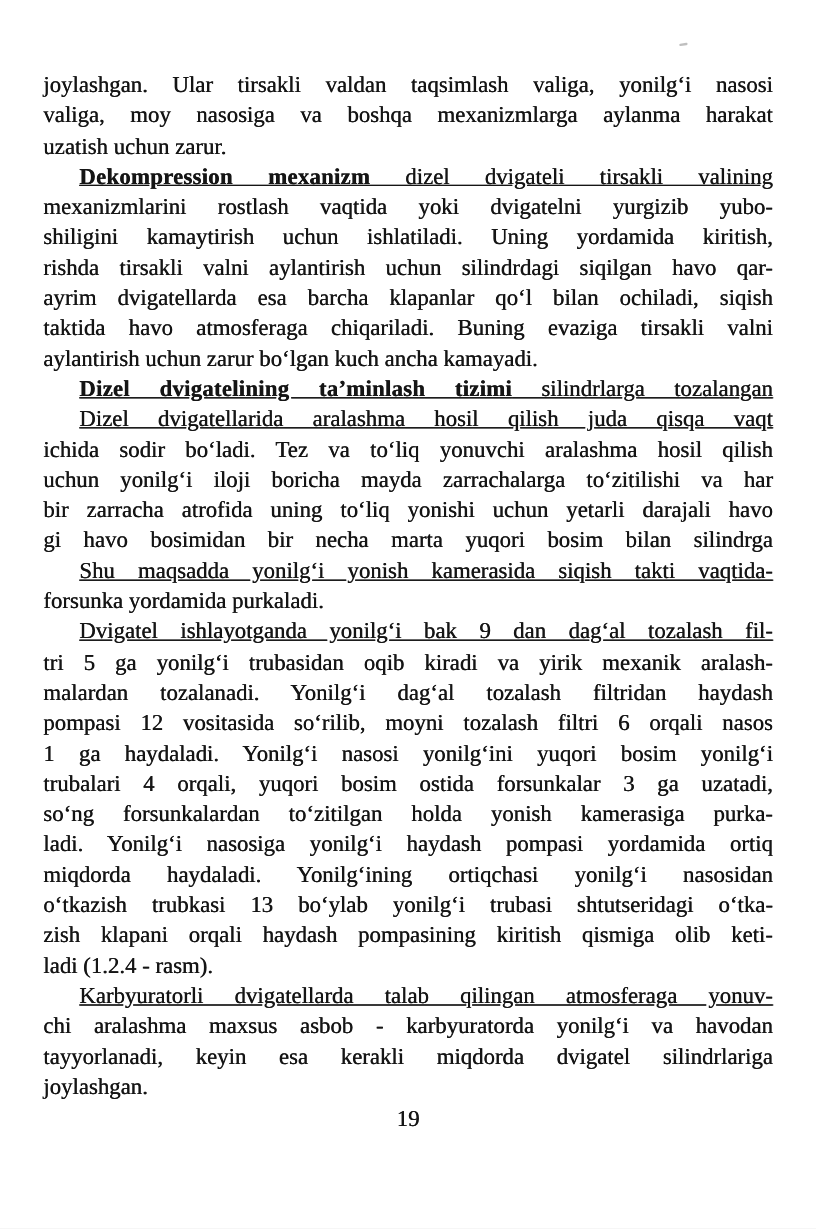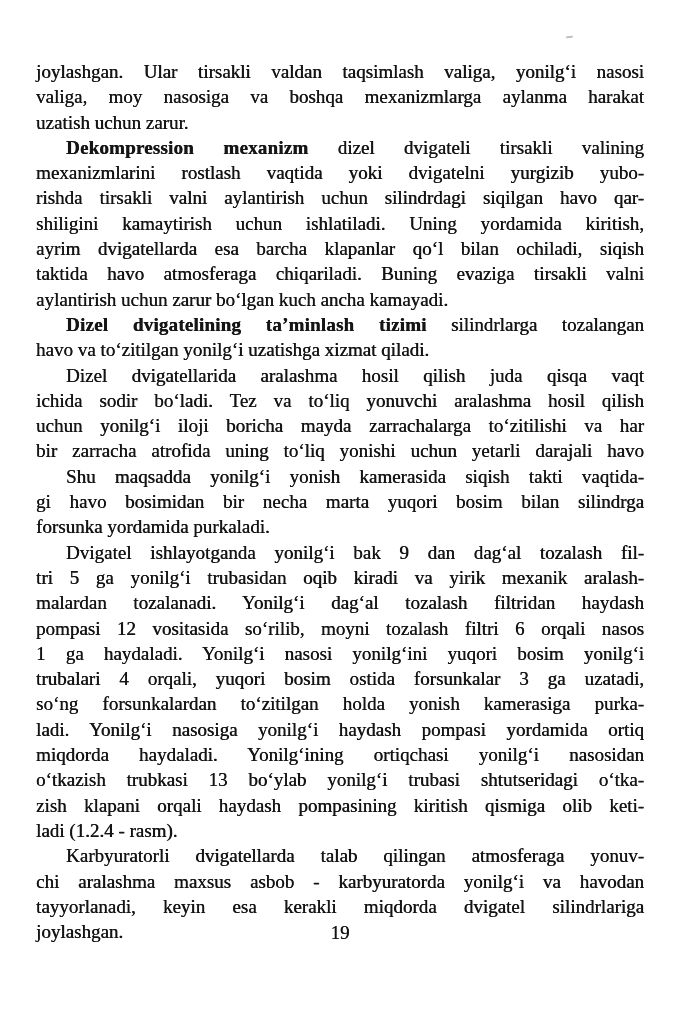--- a/index.html
+++ b/index.html
@@ -29,20 +29,21 @@
     text-align: justify;
     text-align-last: justify;
     white-space: normal;
     text-shadow: 0.35px 0 0 currentColor;
   }
   .line.last {
     text-align-last: left;
   }
   .line.indent {
     text-indent: 30px;
+    text-decoration: underline;
   }
   .line b {
     font-weight: bold;
     letter-spacing: 0.2px;
   }
   .pagenum {
     position: absolute;
     left: 36px;
     top: 922px;
     width: 608px;
@@ -66,33 +67,32 @@
 <body>
 
 <div class="page">
   <div class="speck"></div>
   <div class="textblock">
       <div class="line"><span>joylashgan. Ular tirsakli valdan taqsimlash valiga, yonilg‘i nasosi</span></div>
       <div class="line"><span>valiga, moy nasosiga va boshqa mexanizmlarga aylanma harakat</span></div>
       <div class="line last"><span>uzatish uchun zarur.</span></div>
       <div class="line indent"><b>Dekompression mexanizm</b><span> dizel dvigateli tirsakli valining</span></div>
       <div class="line"><span>mexanizmlarini rostlash vaqtida yoki dvigatelni yurgizib yubo-</span></div>
+      <div class="line"><span>shiligini kamaytirish uchun ishlatiladi. Uning yordamida kiritish,</span></div>
       <div class="line"><span>rishda tirsakli valni aylantirish uchun silindrdagi siqilgan havo qar-</span></div>
-      <div class="line"><span>shiligini kamaytirish uchun ishlatiladi. Uning yordamida kiritish,</span></div>
       <div class="line"><span>ayrim dvigatellarda esa barcha klapanlar qo‘l bilan ochiladi, siqish</span></div>
       <div class="line"><span>taktida havo atmosferaga chiqariladi. Buning evaziga tirsakli valni</span></div>
       <div class="line last"><span>aylantirish uchun zarur bo‘lgan kuch ancha kamayadi.</span></div>
       <div class="line indent"><b>Dizel dvigatelining ta’minlash tizimi</b><span> silindrlarga tozalangan</span></div>
-      <div class="line last"><span>havo va to‘zitilgan yonilg‘i uzatishga xizmat qiladi.</span></div>
       <div class="line indent"><span>Dizel dvigatellarida aralashma hosil qilish juda qisqa vaqt</span></div>
       <div class="line"><span>ichida sodir bo‘ladi. Tez va to‘liq yonuvchi aralashma hosil qilish</span></div>
       <div class="line"><span>uchun yonilg‘i iloji boricha mayda zarrachalarga to‘zitilishi va har</span></div>
       <div class="line"><span>bir zarracha atrofida uning to‘liq yonishi uchun yetarli darajali havo</span></div>
+      <div class="line"><span>gi havo bosimidan bir necha marta yuqori bosim bilan silindrga</span></div>
       <div class="line indent"><span>Shu maqsadda yonilg‘i yonish kamerasida siqish takti vaqtida-</span></div>
-      <div class="line"><span>gi havo bosimidan bir necha marta yuqori bosim bilan silindrga</span></div>
       <div class="line last"><span>forsunka yordamida purkaladi.</span></div>
       <div class="line indent"><span>Dvigatel ishlayotganda yonilg‘i bak 9 dan dag‘al tozalash fil-</span></div>
       <div class="line"><span>tri 5 ga yonilg‘i trubasidan oqib kiradi va yirik mexanik aralash-</span></div>
       <div class="line"><span>malardan tozalanadi. Yonilg‘i dag‘al tozalash filtridan haydash</span></div>
       <div class="line"><span>pompasi 12 vositasida so‘rilib, moyni tozalash filtri 6 orqali nasos</span></div>
       <div class="line"><span>1 ga haydaladi. Yonilg‘i nasosi yonilg‘ini yuqori bosim yonilg‘i</span></div>
       <div class="line"><span>trubalari 4 orqali, yuqori bosim ostida forsunkalar 3 ga uzatadi,</span></div>
       <div class="line"><span>so‘ng forsunkalardan to‘zitilgan holda yonish kamerasiga purka-</span></div>
       <div class="line"><span>ladi. Yonilg‘i nasosiga yonilg‘i haydash pompasi yordamida ortiq</span></div>
       <div class="line"><span>miqdorda haydaladi. Yonilg‘ining ortiqchasi yonilg‘i nasosidan</span></div>

